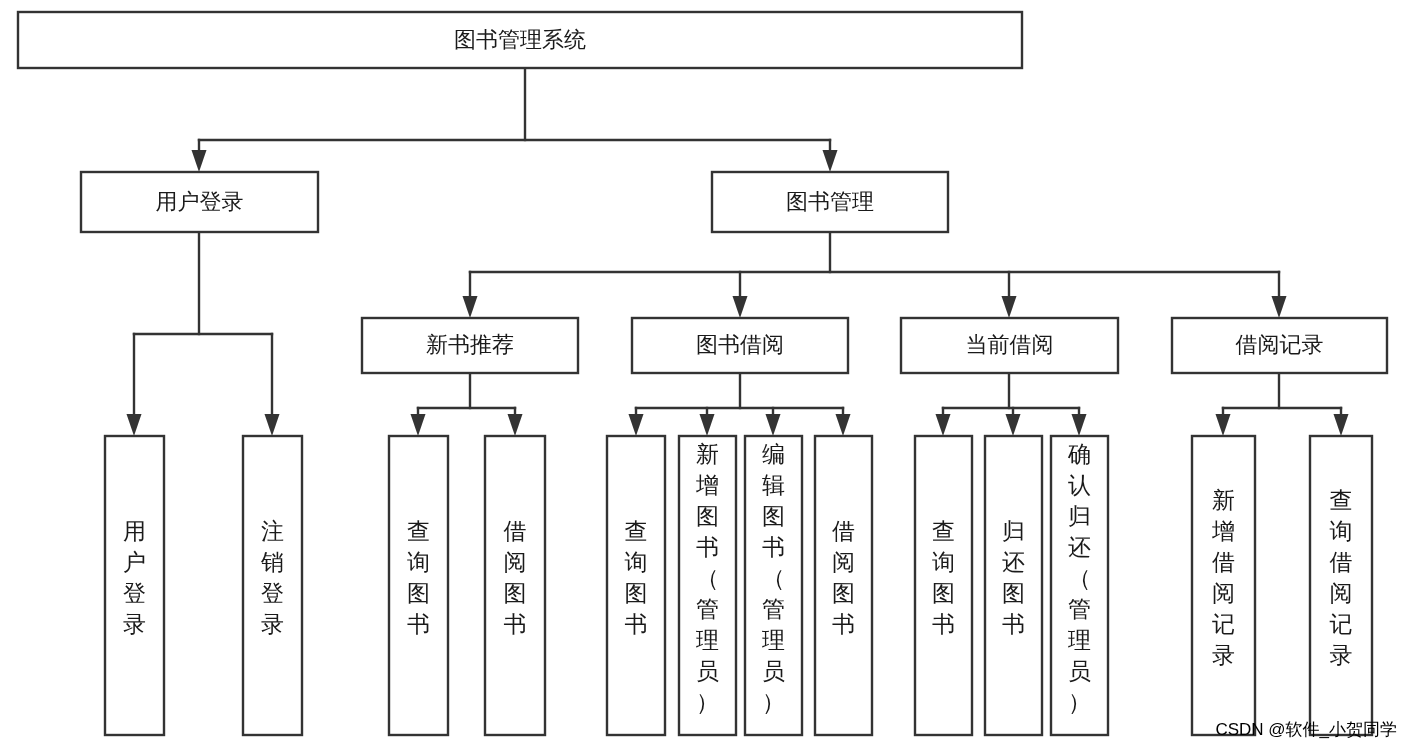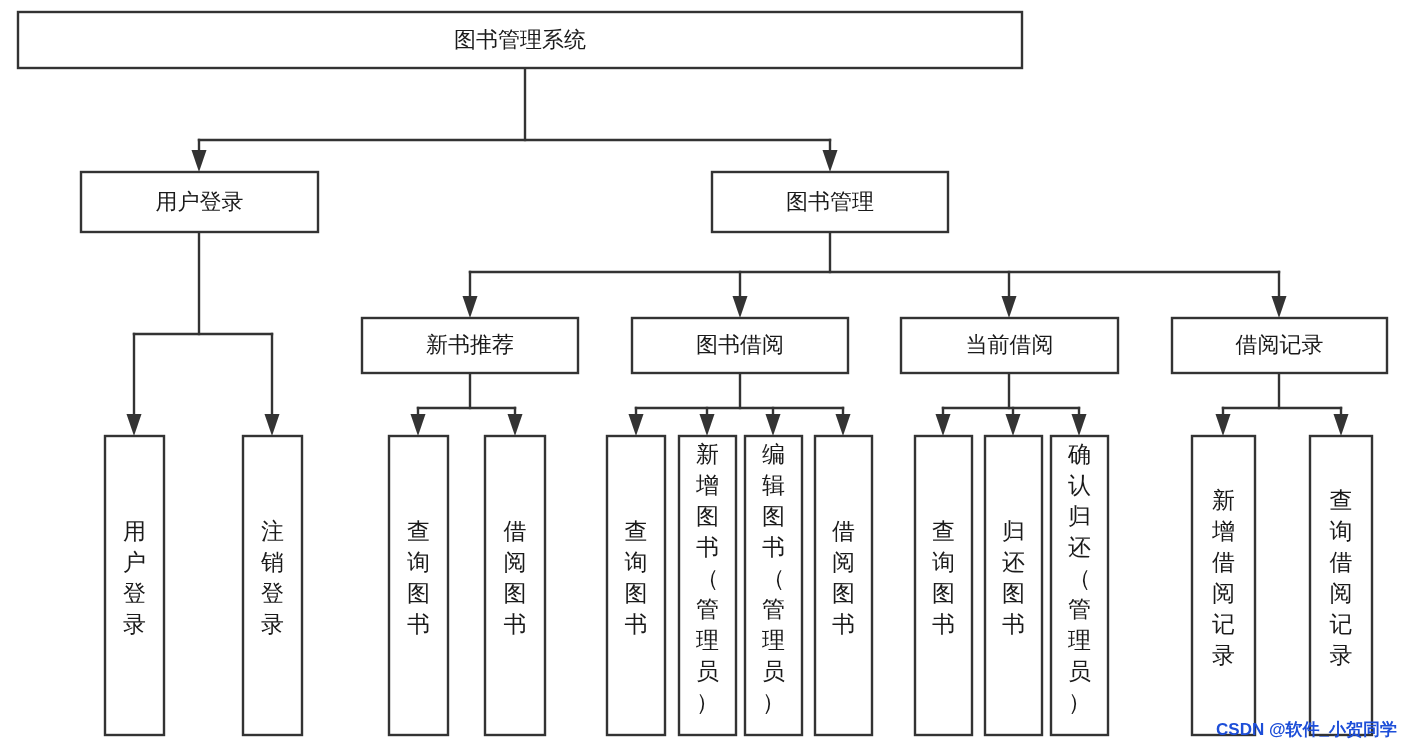--- a/index.html
+++ b/index.html
@@ -47,24 +47,23 @@
   .arrow-head {
     fill: #333333;
     stroke: none;
   }
   .watermark {
     position: absolute;
     right: 8px;
     bottom: 6px;
     font-family: "Liberation Sans", "DejaVu Sans", sans-serif;
     font-size: 17px;
-    color: #1d4ed8;
+    color: #000000;
     white-space: nowrap;
     user-select: none;
-    font-weight: bold;
   }
 </style>
 </head>
 <body>
 
 <div id="diagram-root">
   <svg class="flow-canvas" id="flow-canvas" viewBox="0 0 1405 747" xmlns="http://www.w3.org/2000/svg">
     <g id="connector-layer">
         <g>
           <line x1="525" y1="68" x2="525" y2="140" class="link-line"></line>

